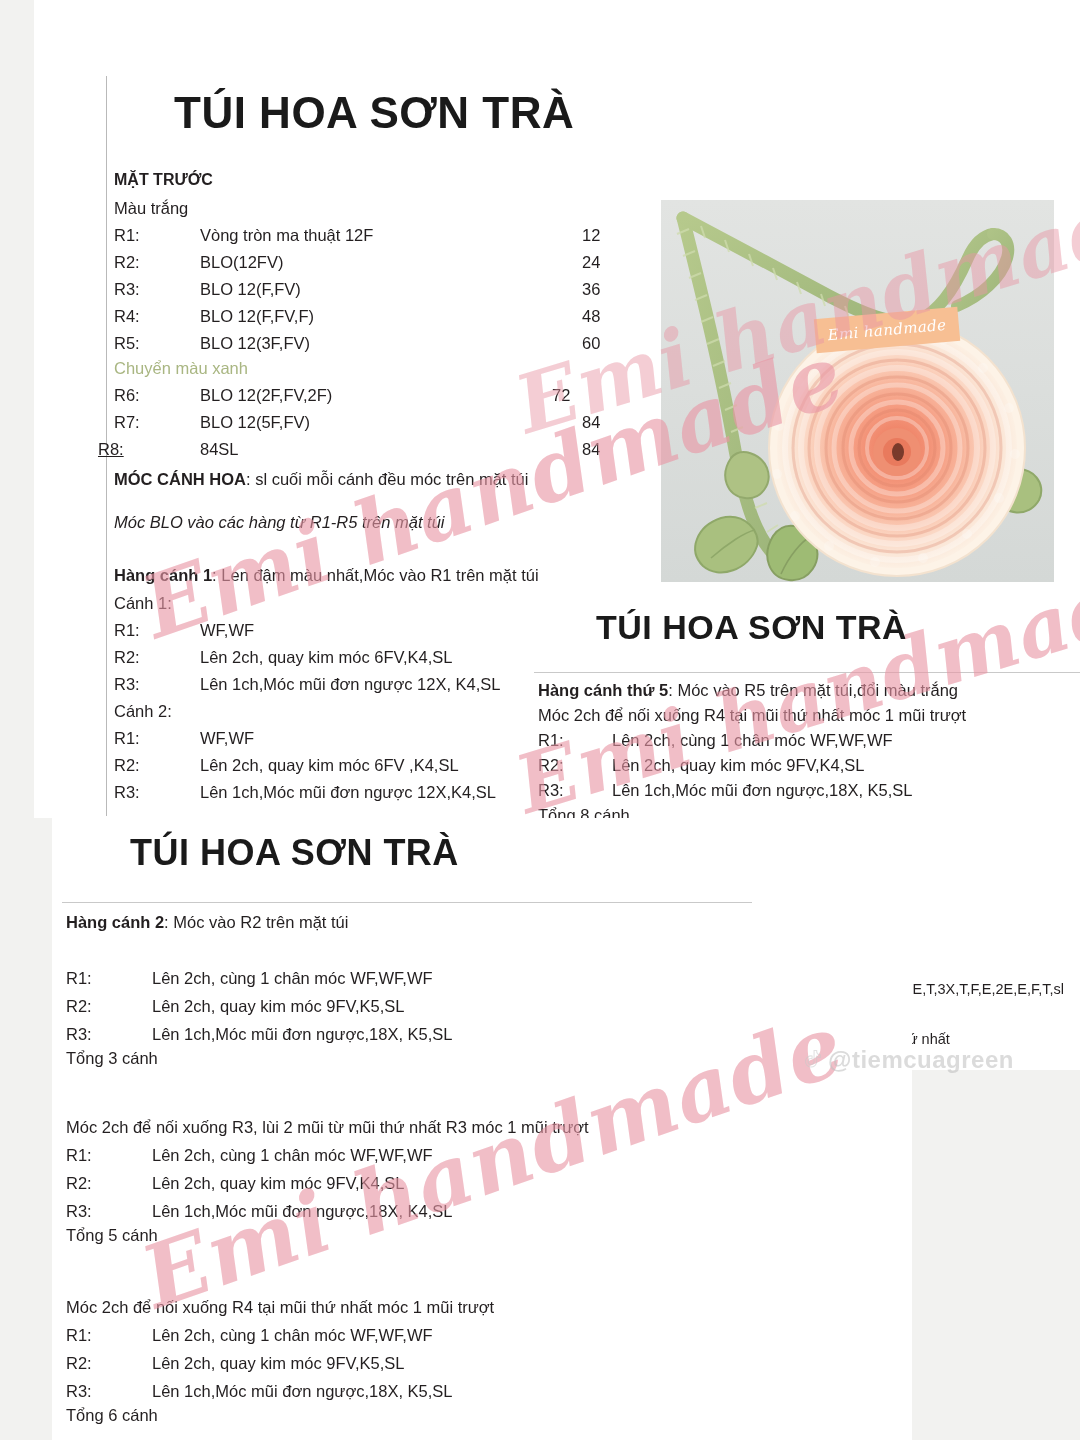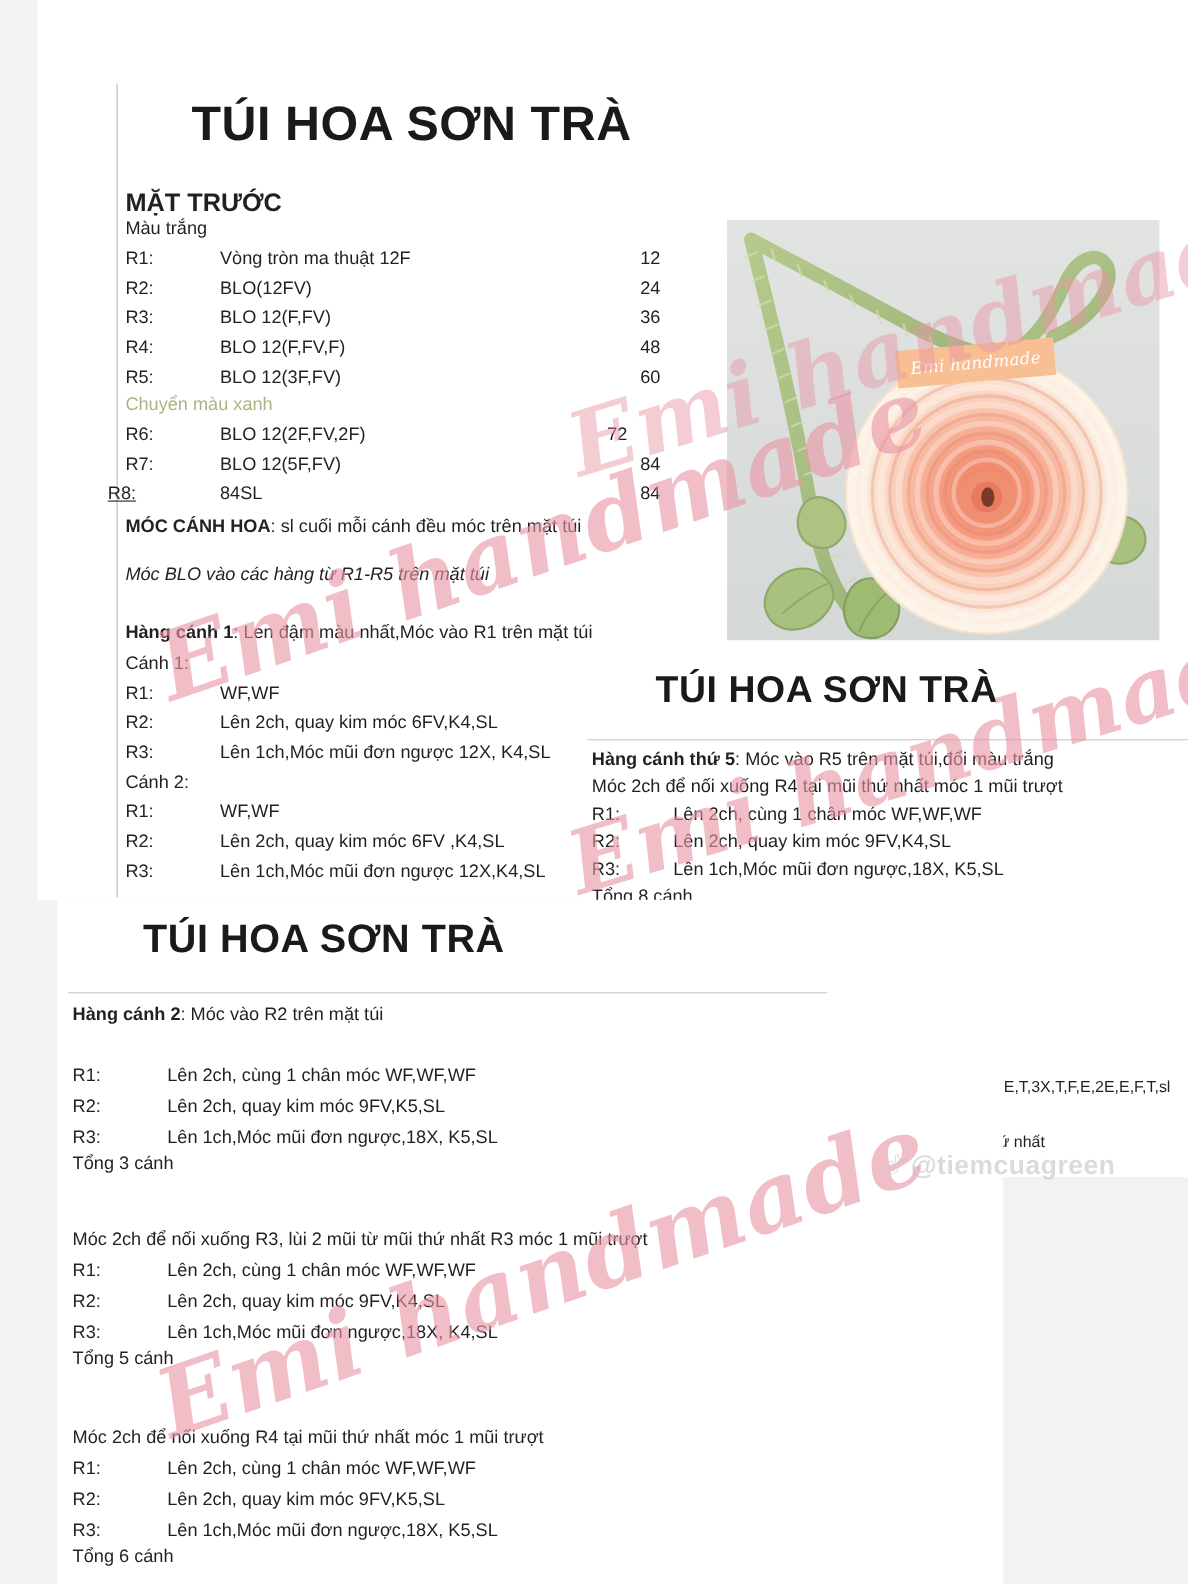--- a/index.html
+++ b/index.html
@@ -24,21 +24,21 @@
   #panel-top::after, #panel-right::after, #panel-bottom::after{
     content:""; position:absolute; inset:0; pointer-events:none;
   }
 
   
   .t { position: absolute; color: #231f20; white-space: pre; }
   .b { font-weight: bold; }
   .i { font-style: italic; }
   .green { color: #a9b682; }
   .sz16 { font-size: 16.5px; }
-  .sz17 { font-size: 23px; }
+  .sz17 { font-size: 16px; }
 
   
   .title {
     position: absolute;
     font-weight: bold;
     color: #1a1a1a;
     letter-spacing: 0.5px;
     white-space: pre;
   }
   #title-1 { left: 140px; top: 88px;  font-size: 44px; }

